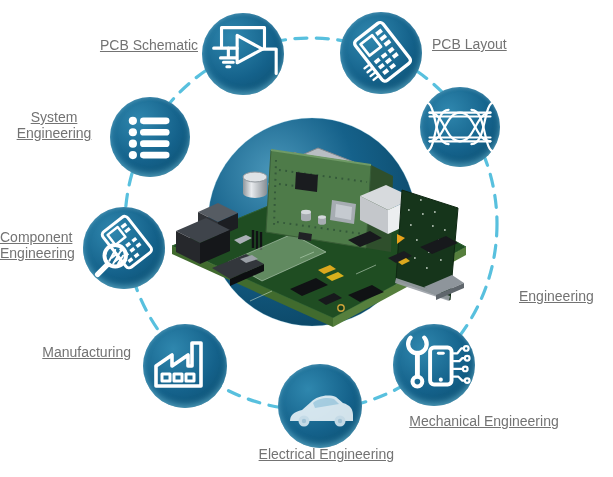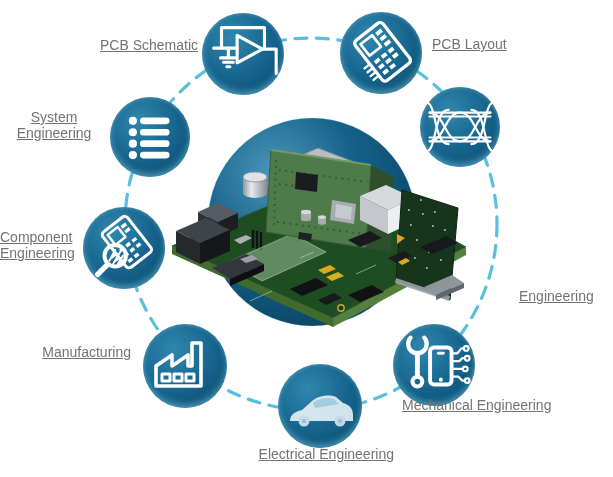--- a/index.html
+++ b/index.html
@@ -263,21 +263,21 @@
   </div>
 
   <div class="label" style="left:519px;top:288px;width:95px;">
     <span>Engineering</span>
   </div>
 
   <div class="label" style="left:18px;top:344px;width:113px;text-align:right;">
     <span>Manufacturing</span>
   </div>
 
-  <div class="label" style="left:402px;top:397px;width:164px;">
+  <div class="label" style="left:402px;top:413px;width:164px;text-align:center;">
     <span>Mechanical Engineering</span>
   </div>
 
   <div class="label" style="left:246px;top:446px;width:148px;text-align:right;">
     <span>Electrical Engineering</span>
   </div>
 
 </div>
 
 </body></html>

